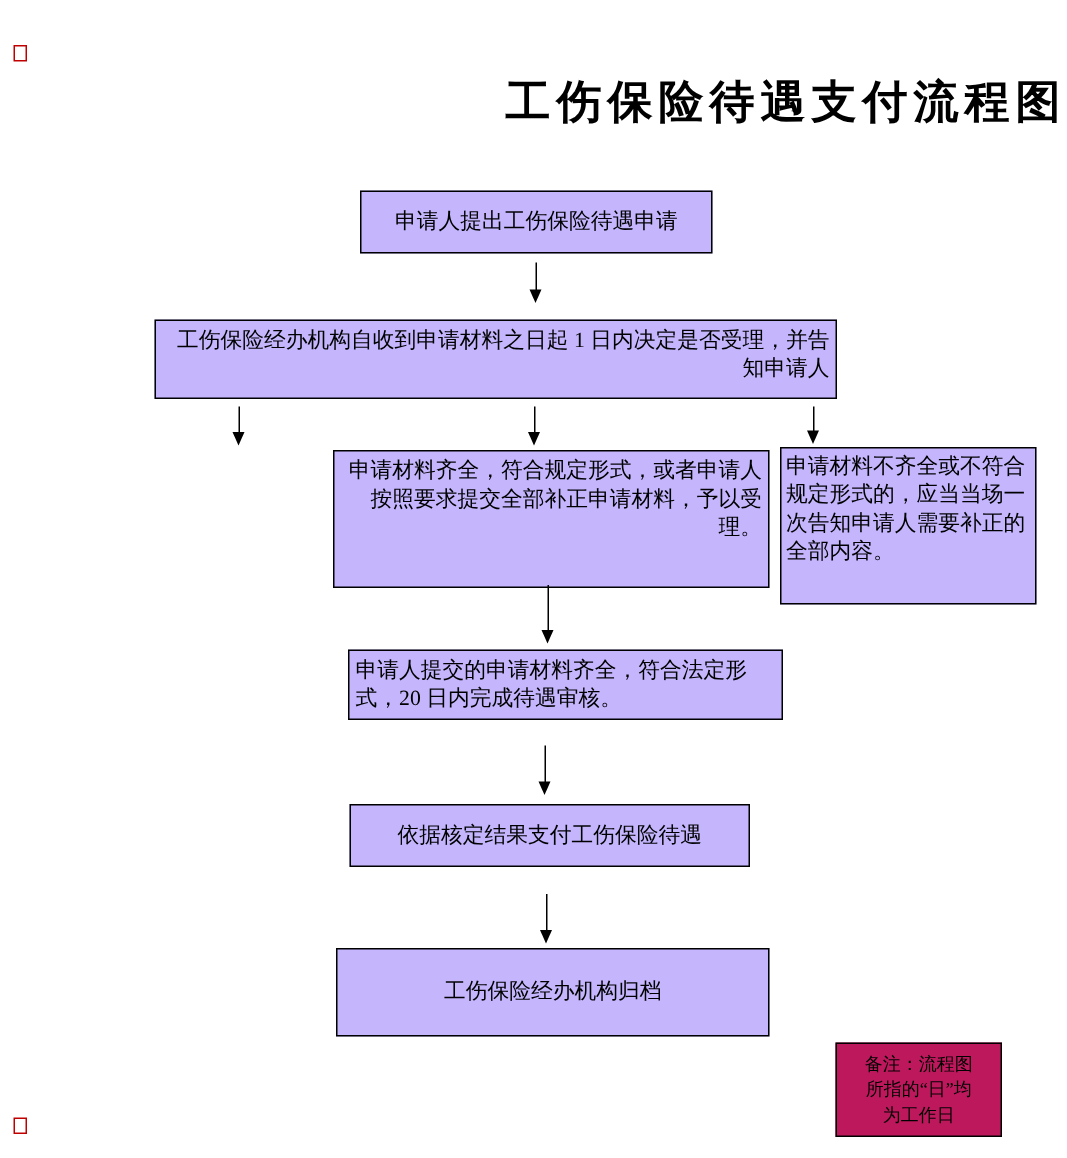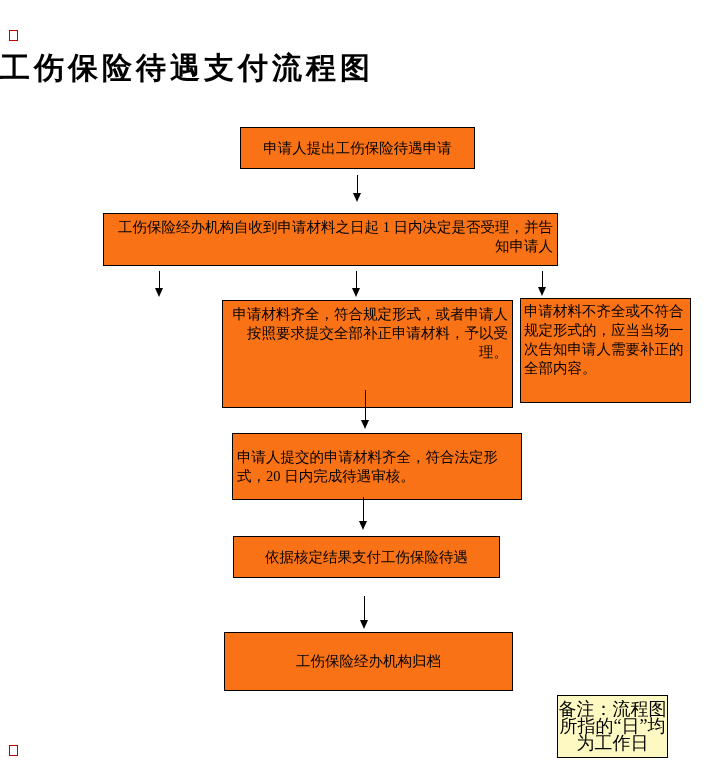--- a/index.html
+++ b/index.html
@@ -1,45 +1,45 @@
 <!DOCTYPE html>
 <html><head>
 <meta charset="utf-8">
 <style>
   html,body{margin:0;padding:0;background:#fff;}
   #page{
     position:relative;width:711px;height:772px;background:#ffffff;
     font-family:"Liberation Serif","DejaVu Serif",serif;color:#000;overflow:hidden;
   }
   #title{
-    position:absolute;left:0;top:48px;width:711px;text-align:left;
+    position:absolute;left:0;top:48px;width:711px;text-align:right;
     font-weight:bold;font-size:30px;letter-spacing:4px;white-space:nowrap;
   }
   .box{
-    position:absolute;box-sizing:border-box;border:1.5px solid #000;background:#f97316;
+    position:absolute;box-sizing:border-box;border:1.5px solid #000;background:#c4b5fd;
     font-size:14.5px;line-height:19px;
   }
   .box.center{display:flex;align-items:center;justify-content:center;text-align:center;}
   .box.toptext{padding:4px 4px 0 5px;text-align:right;}
   .box.vcenter{display:flex;align-items:center;padding:0 4px;}
   .box.just{text-align:justify;}
   
   #n-start  {left:240px;top:127px;width:235px;height:42px;}
   #n-decide {left:103px;top:213px;width:455px;height:53px;}
   #n-reject {left:52px; top:300px;width:163px;height:78px;}
-  #n-accept {left:222px;top:300px;width:291px;height:108px;}
+  #n-accept {left:222px;top:300px;width:291px;height:92px;}
   #n-supp   {left:520px;top:298px;width:171px;height:105px;padding:3px 2px 0 3px;}
-  #n-review {left:232px;top:433px;width:290px;height:67px;}
+  #n-review {left:232px;top:433px;width:290px;height:47px;}
   #n-pay    {left:233px;top:536px;width:267px;height:42px;}
   #n-archive{left:224px;top:632px;width:289px;height:59px;}
   #n-note{
-    position:absolute;box-sizing:border-box;border:1.5px solid #000;background:#fef9c3;
+    position:absolute;box-sizing:border-box;border:1.5px solid #000;background:#be185d;
     left:557px;top:695px;width:111px;height:63px;
     display:flex;align-items:center;justify-content:center;text-align:center;
-    font-size:18px;line-height:17px;white-space:pre-line;
+    font-size:12px;line-height:17px;white-space:pre-line;
   }
   
   .arrow{position:absolute;width:9px;}
   .arrow .stem{position:absolute;left:3.8px;top:0;bottom:7px;width:1.5px;background:#000;}
   .arrow .head{position:absolute;left:0;bottom:0;width:0;height:0;
     border-left:4.5px solid transparent;border-right:4.5px solid transparent;
     border-top:9px solid #000;}
   #a1{left:353px;top:175px;height:27px;}
   #a2{left:155px;top:271px;height:26px;}
   #a3{left:352px;top:271px;height:26px;}

